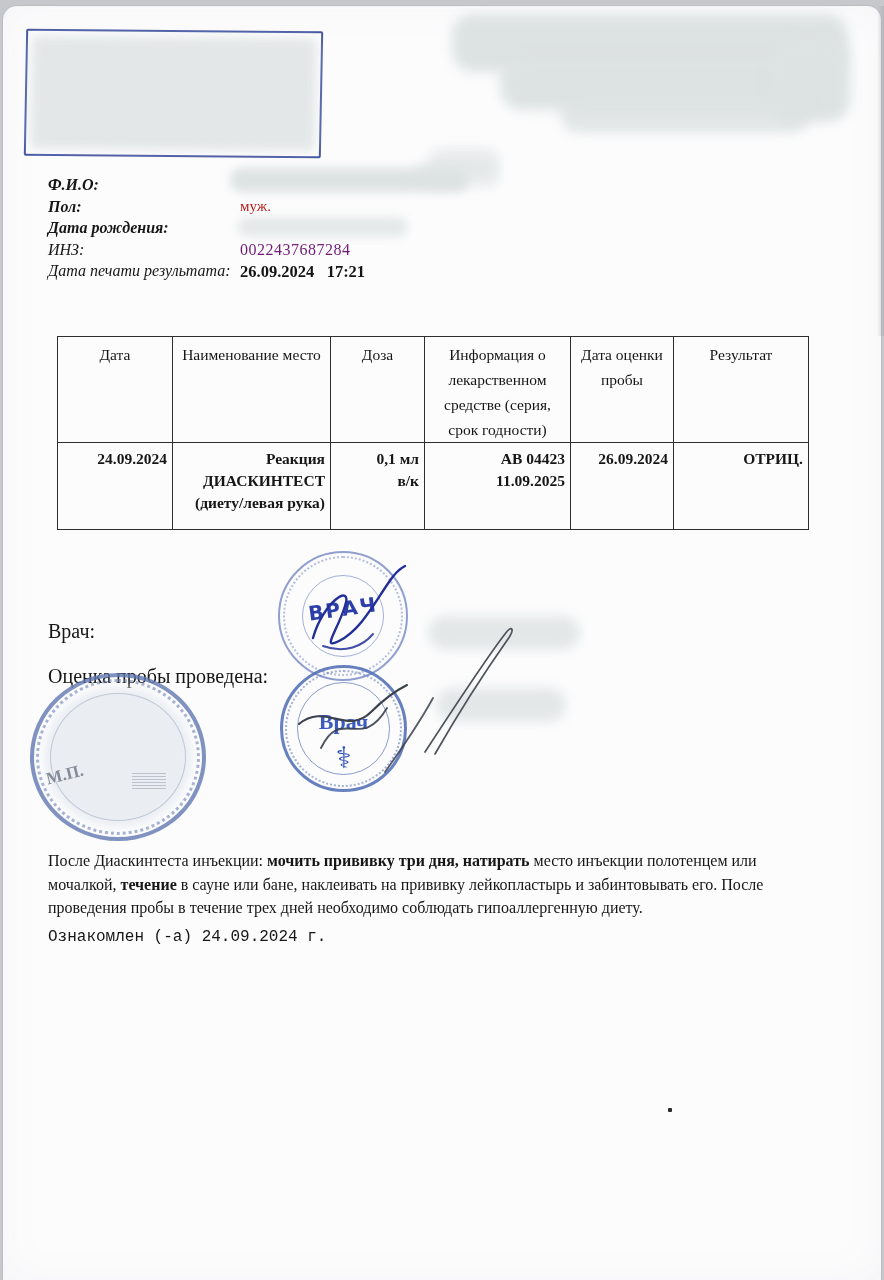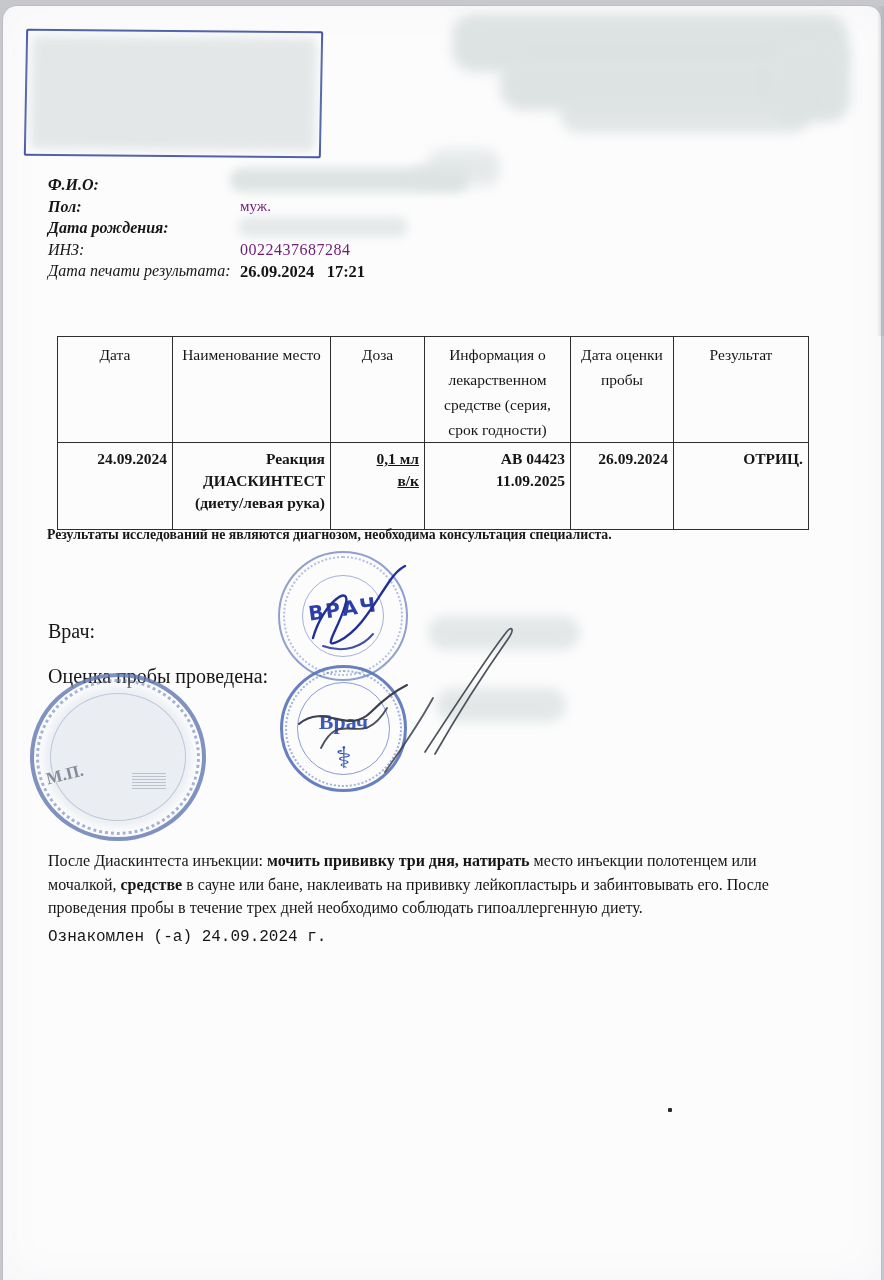--- a/index.html
+++ b/index.html
@@ -18,32 +18,32 @@
               border-radius:2px;opacity:.92;}
   .rect-stamp .fill{position:absolute;left:4px;top:5px;right:4px;bottom:5px;
               background:#e2e6e6;filter:blur(5px);border-radius:6px;}
 
   
   .info{position:absolute;left:48px;top:176px;font-size:16px;}
   .irow{height:21.6px;display:flex;align-items:flex-start;}
   .ilabel{width:192px;font-weight:bold;font-style:italic;}
   .irow.plain .ilabel{font-weight:normal;}
   .ival{white-space:pre;}
-  .v-faint1{color:#701a75;font-size:15px;}
+  .v-faint1{color:#b91c1c;font-size:15px;}
   .v-faint2{color:#701a75;letter-spacing:.5px;}
   .v-bold{font-weight:bold;color:#141414;font-size:16.5px;}
 
   
   table.res{position:absolute;left:57px;top:336px;width:751px;border-collapse:collapse;
             table-layout:fixed;font-size:15.5px;}
   table.res td{border:1.6px solid #2e2e2e;text-align:center;vertical-align:top;
                padding:5px 5px 0 5px;}
   table.res thead td{height:97px;line-height:25px;}
   table.res tbody td{height:81px;line-height:22px;font-weight:bold;text-align:right;}
-  .dose-wrap{display:inline-block;width:56px;text-decoration:underline;}
+  .dose-wrap{display:inline-block;width:56px;}
 
   .note{position:absolute;left:47px;top:527px;font-size:13.8px;font-weight:bold;color:#171717;}
 
   
   .lbl{position:absolute;font-size:20px;}
 
   
   .stamp{position:absolute;border-radius:50%;}
   .ring{position:absolute;border-radius:50%;}
   .st1{left:278px;top:551px;width:130px;height:130px;}
@@ -154,21 +154,20 @@
         <td>24.09.2024</td>
         <td>Реакция ДИАСКИНТЕСТ (диету/левая рука)</td>
         <td><span class="dose-wrap">0,1 мл в/к</span></td>
         <td>АВ 04423 11.09.2025</td>
         <td>26.09.2024</td>
         <td>ОТРИЦ.</td>
       </tr>
     </tbody>
   </table>
 
-  <div class="note">Результаты исследований не являются диагнозом, необходима консультация специалиста.</div>
 
   <div class="lbl" style="left:48px;top:620px;">Врач:</div>
   <div class="lbl" style="left:48px;top:665px;">Оценка пробы проведена:</div>
 
   <div class="blob" style="left:428px;top:616px;width:152px;height:34px;opacity:.8;"></div>
   <div class="blob" style="left:436px;top:688px;width:130px;height:34px;opacity:.8;"></div>
 
   <div class="stamp st1">
     <div class="ring r1"></div>
     <div class="ring r2"></div>
@@ -197,18 +196,18 @@
     <g fill="none" stroke-linecap="round">
       <path d="M48,98 C58,62 88,42 80,66 C72,92 56,110 74,101 C96,90 110,62 124,42 C130,33 136,28 140,26" stroke="#222f96" stroke-width="2.4"></path>
       <path d="M58,106 C80,114 98,106 108,94" stroke="#222f96" stroke-width="2" opacity=".85"></path>
       <path d="M160,212 C190,166 226,112 240,94 C247,84 250,89 243,99 C224,126 194,172 170,214" stroke="#4d525b" stroke-width="1.7"></path>
       <path d="M34,184 C60,162 82,196 106,172 C120,158 132,150 142,145" stroke="#3a404e" stroke-width="2.1"></path>
       <path d="M56,208 C76,166 96,212 122,168" stroke="#3a404e" stroke-width="1.9" opacity=".9"></path>
       <path d="M120,232 C140,204 156,180 168,158" stroke="#3a404e" stroke-width="1.8" opacity=".85"></path>
     </g>
   </svg>
 
-  <div class="care"><span>После Диаскинтеста инъекции: </span><b>мочить прививку три дня, натирать</b><span> место инъекции полотенцем или мочалкой, </span><b>средстве</b><span> в сауне или бане, наклеивать на прививку лейкопластырь и забинтовывать его. После проведения пробы в течение трех дней необходимо соблюдать гипоаллергенную диету.</span></div>
+  <div class="care"><span>После Диаскинтеста инъекции: </span><b>мочить прививку три дня, натирать</b><span> место инъекции полотенцем или мочалкой, </span><b>течение</b><span> в сауне или бане, наклеивать на прививку лейкопластырь и забинтовывать его. После проведения пробы в течение трех дней необходимо соблюдать гипоаллергенную диету.</span></div>
 
   <div class="ack">Ознакомлен (-а) 24.09.2024 г.</div>
 
   <div class="dot"></div>
 </div>
 
 </body></html>

